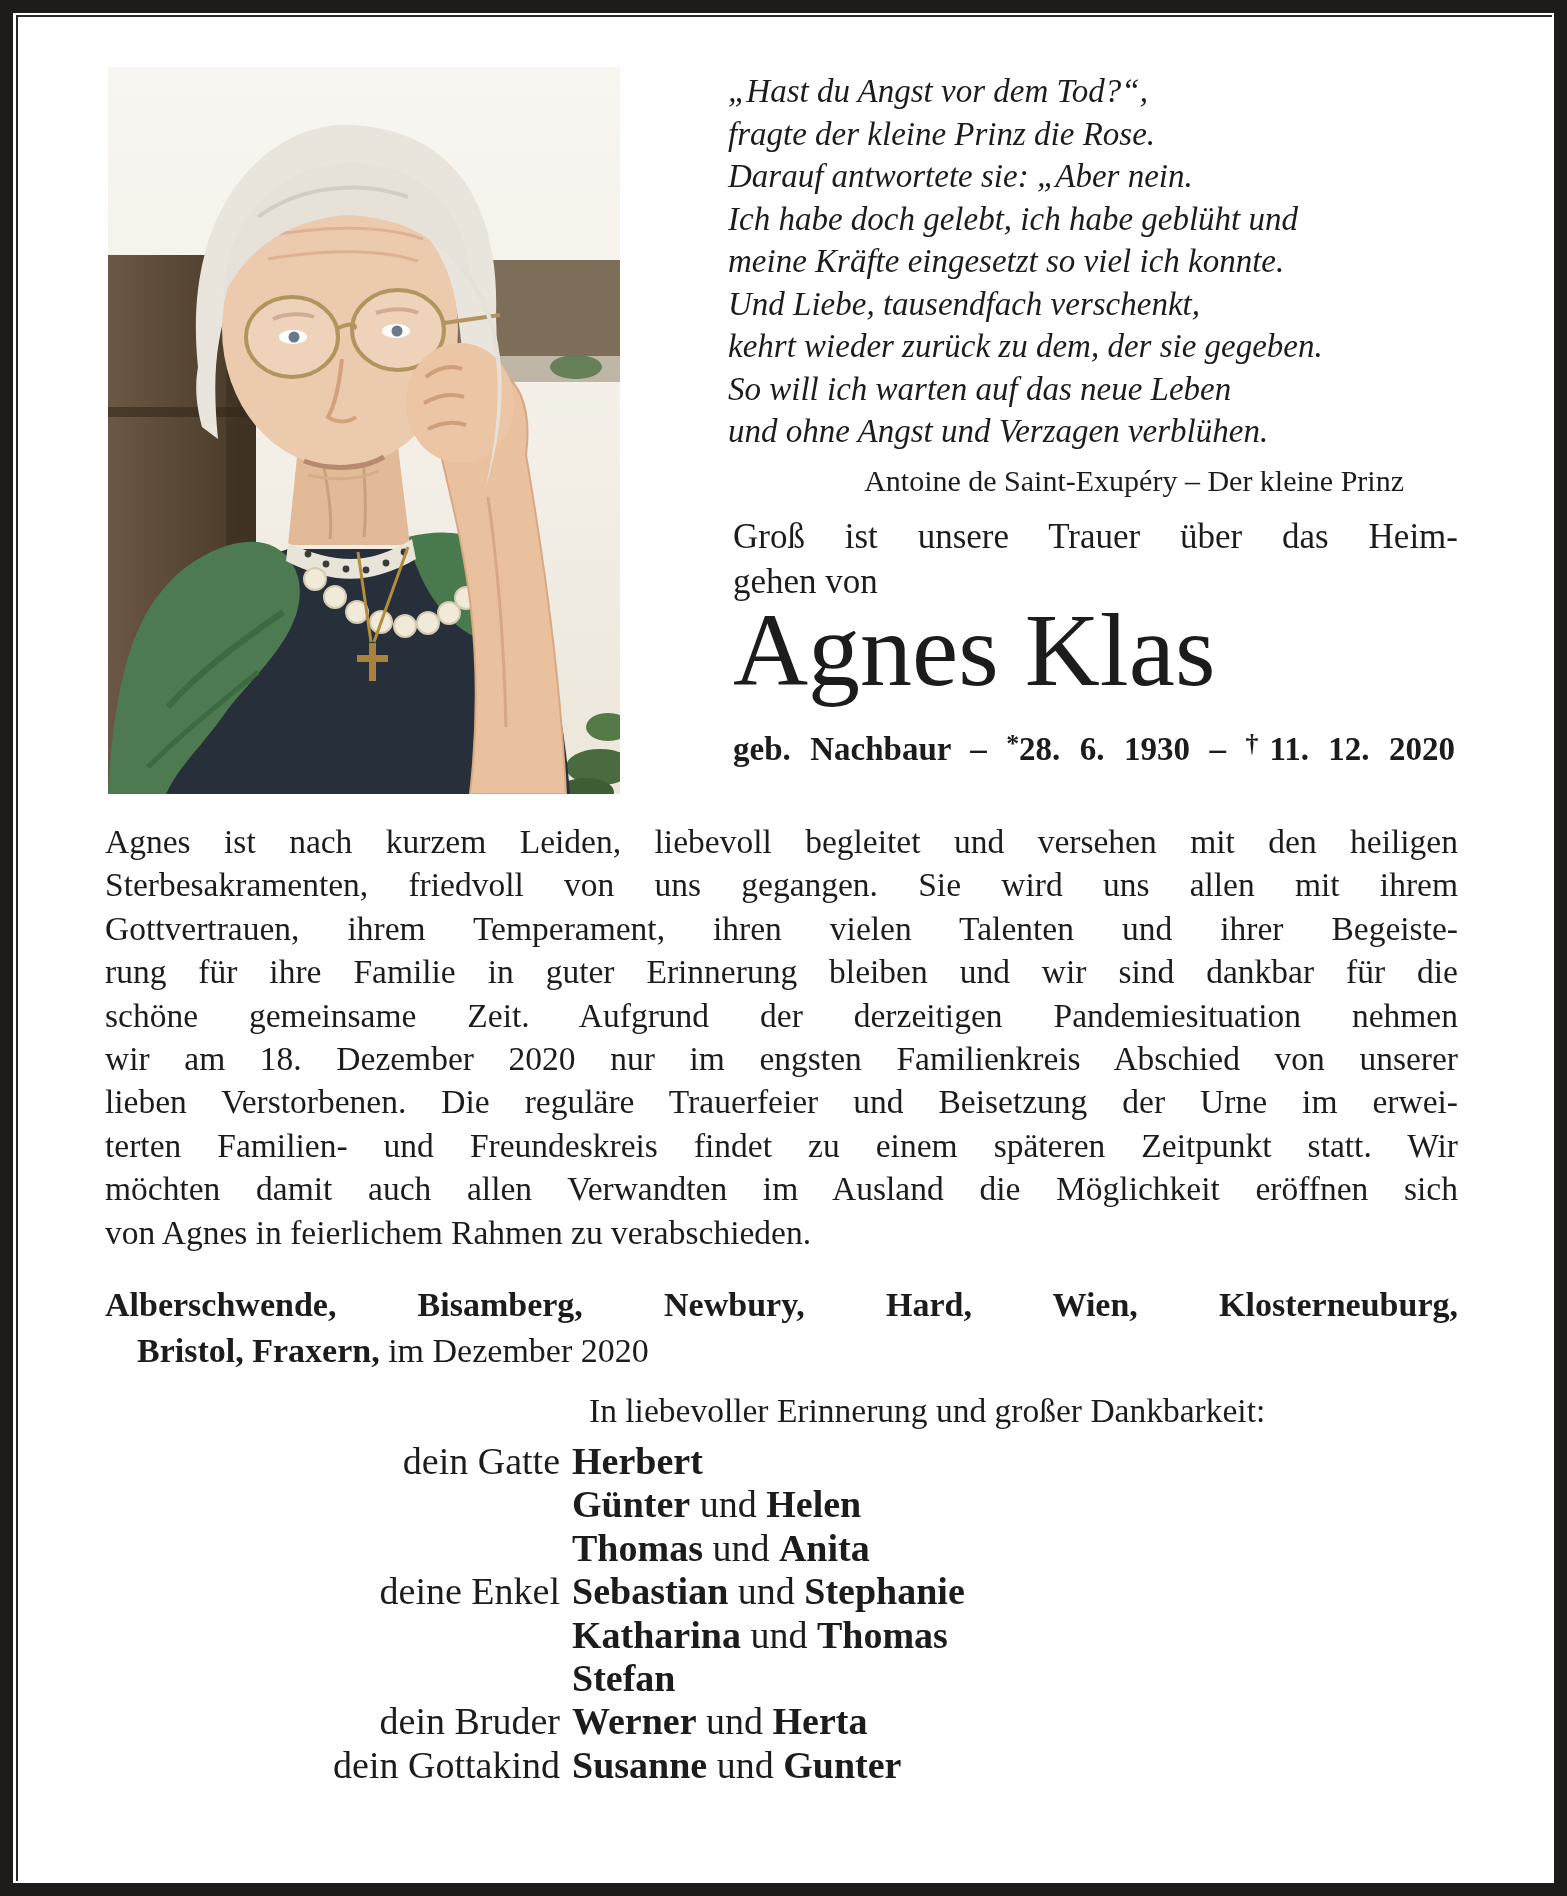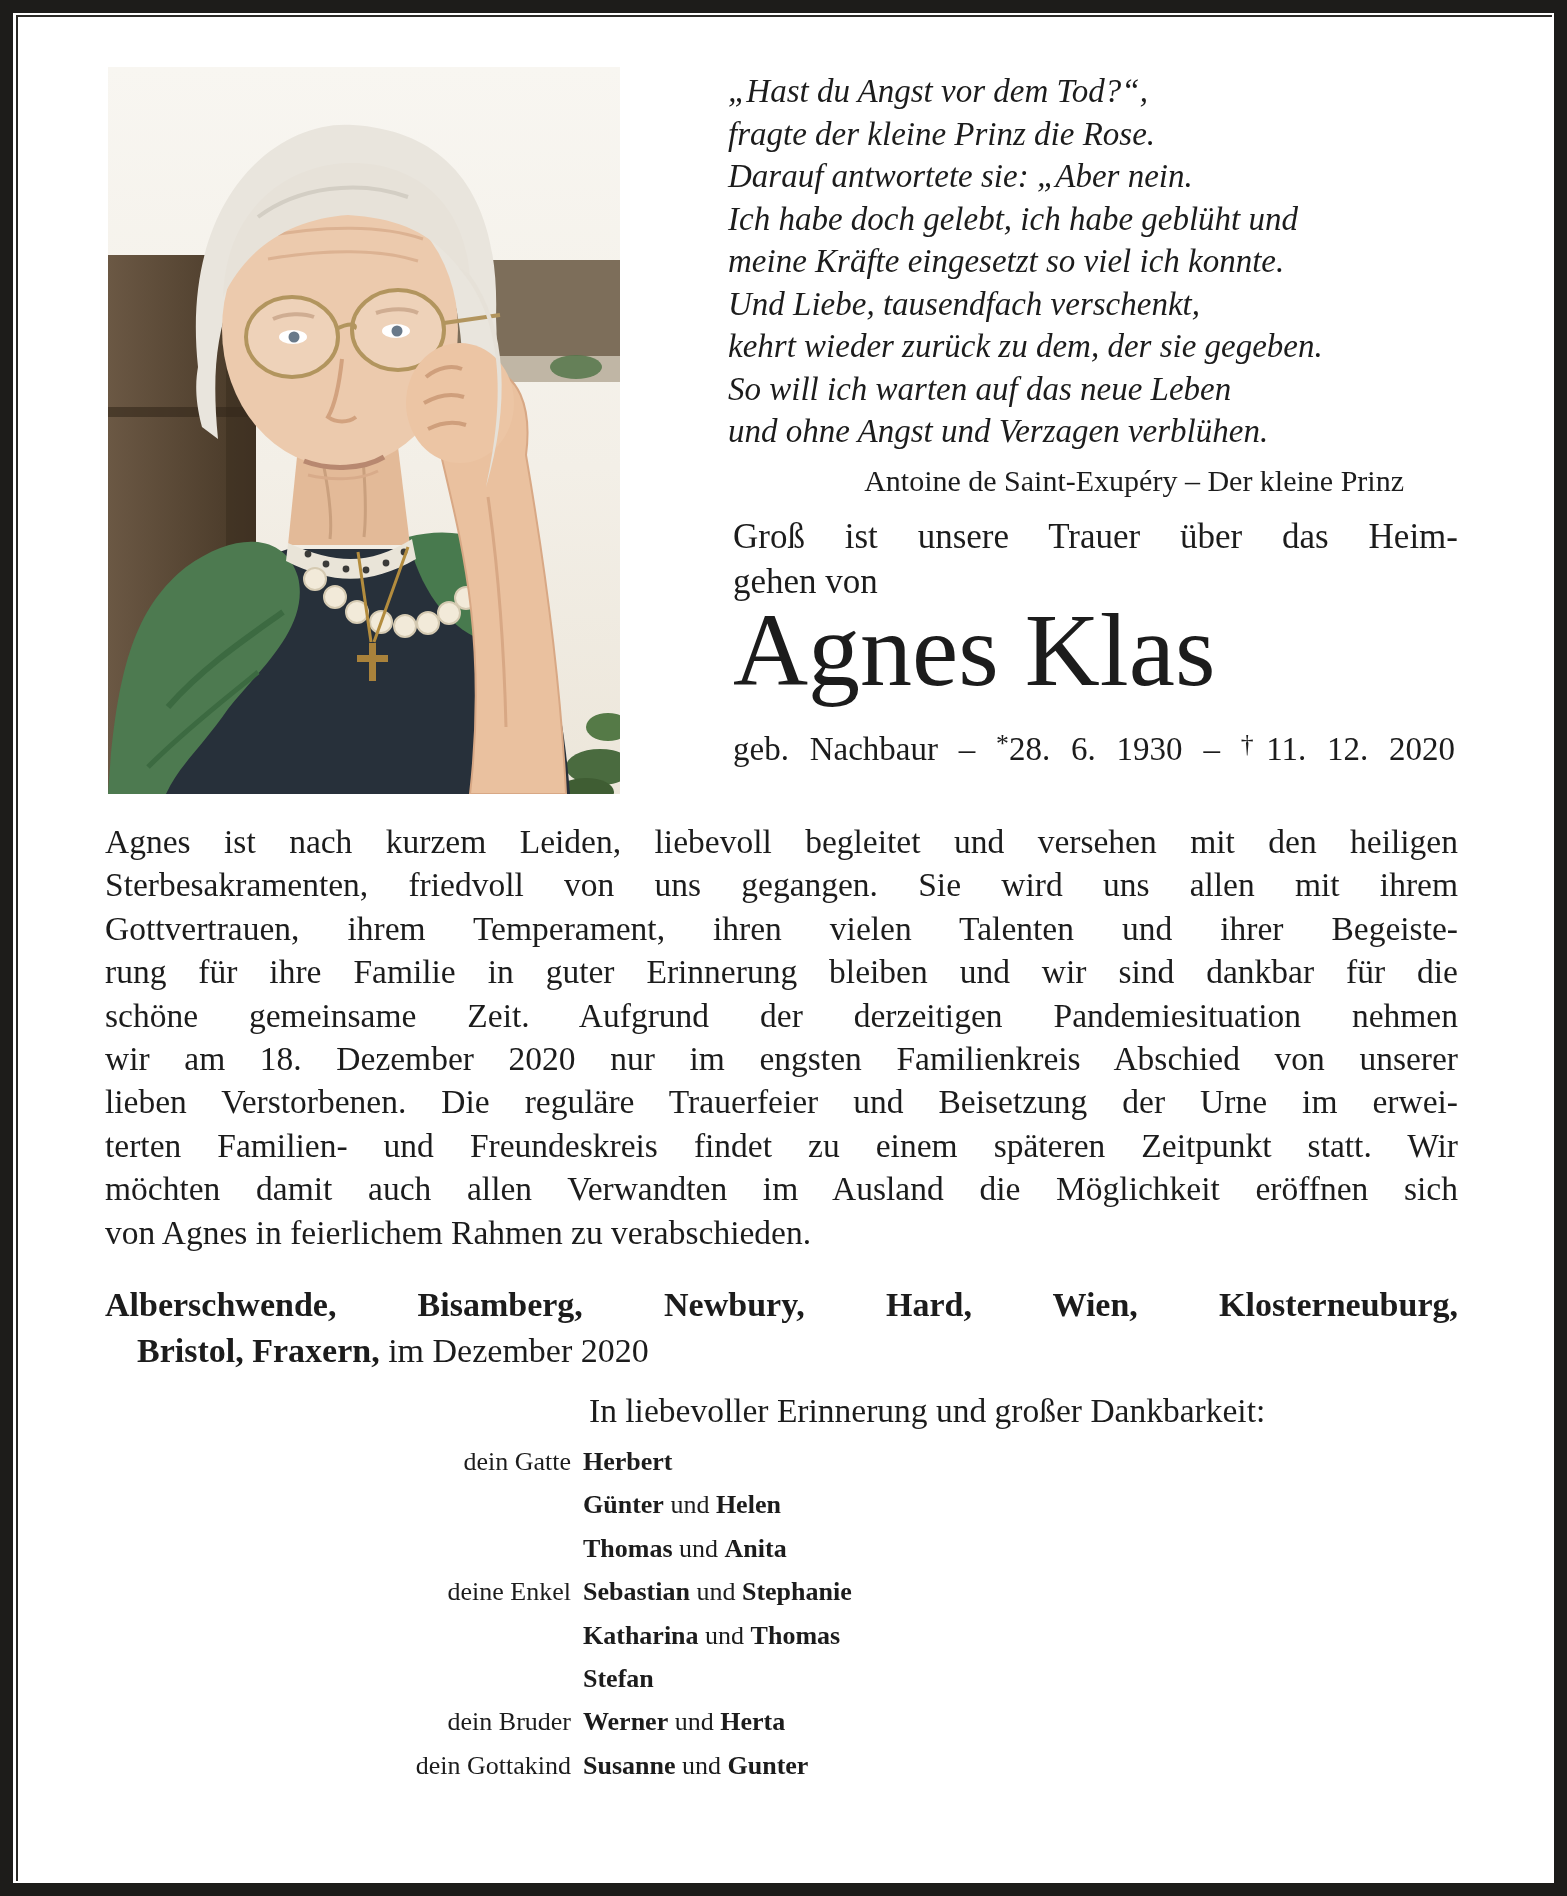--- a/index.html
+++ b/index.html
@@ -17,35 +17,35 @@
   .photo svg{display:block;width:100%;height:100%;}
   
   .poem{left:728px;top:70px;width:690px;font-style:italic;font-size:33px;line-height:42.5px;}
   .attribution{left:728px;top:464px;width:676px;text-align:right;font-size:30px;}
   
   .intro{left:733px;top:514px;width:725px;font-size:35px;line-height:45px;}
   .intro div{text-align:justify;text-align-last:justify;}
   .intro div:last-child{text-align:left;text-align-last:left;}
   
   .name{left:733px;top:598px;width:725px;font-size:104px;line-height:104px;white-space:nowrap;}
-  .dates{left:733px;top:724px;width:722px;font-size:33px;line-height:40px;font-weight:normal;
+  .dates{left:733px;top:724px;width:722px;font-size:33px;line-height:40px;font-weight:bold;
     text-align:justify;text-align-last:justify;}
   .dates .sym{font-size:0.78em;vertical-align:0.32em;}
   
   .obituary{left:105px;top:820px;width:1353px;font-size:33.5px;line-height:43.4px;}
   .obituary div{text-align:justify;text-align-last:justify;}
   .obituary div:last-child{text-align-last:left;}
   
   .locations{left:105px;top:1282px;width:1353px;font-size:34px;line-height:46px;}
   .locations .l1{font-weight:bold;text-align:justify;text-align-last:justify;}
   .locations .l2 b{font-weight:bold;margin-left:32px;}
   
   .memorial{left:589px;top:1392px;width:869px;font-size:33.5px;}
   
-  .relatives{left:99px;top:1440px;width:1353px;font-size:26px;line-height:43.4px;}
+  .relatives{left:88px;top:1440px;width:1353px;font-size:38px;line-height:43.4px;}
   .rel-row{display:flex;}
   .rel-label{width:472px;text-align:right;flex:0 0 472px;}
   .rel-value{margin-left:12px;}
   .rel-value b{font-weight:bold;}
 </style>
 </head>
 <body>
 
 <div class="frame"></div>
 <div class="keyline"></div>

